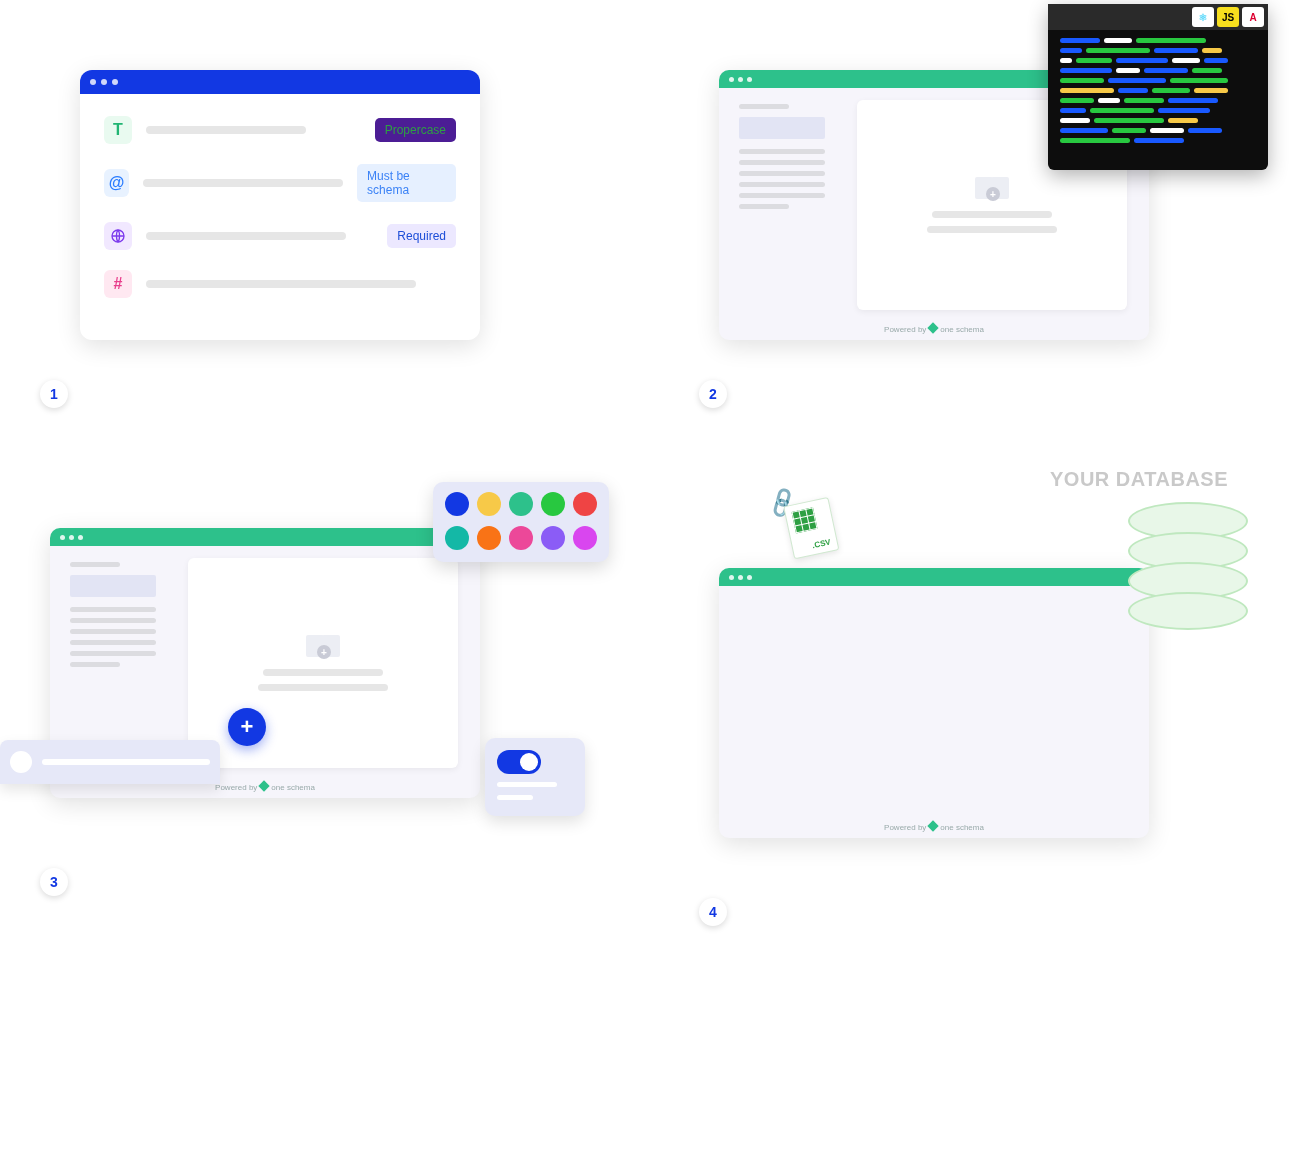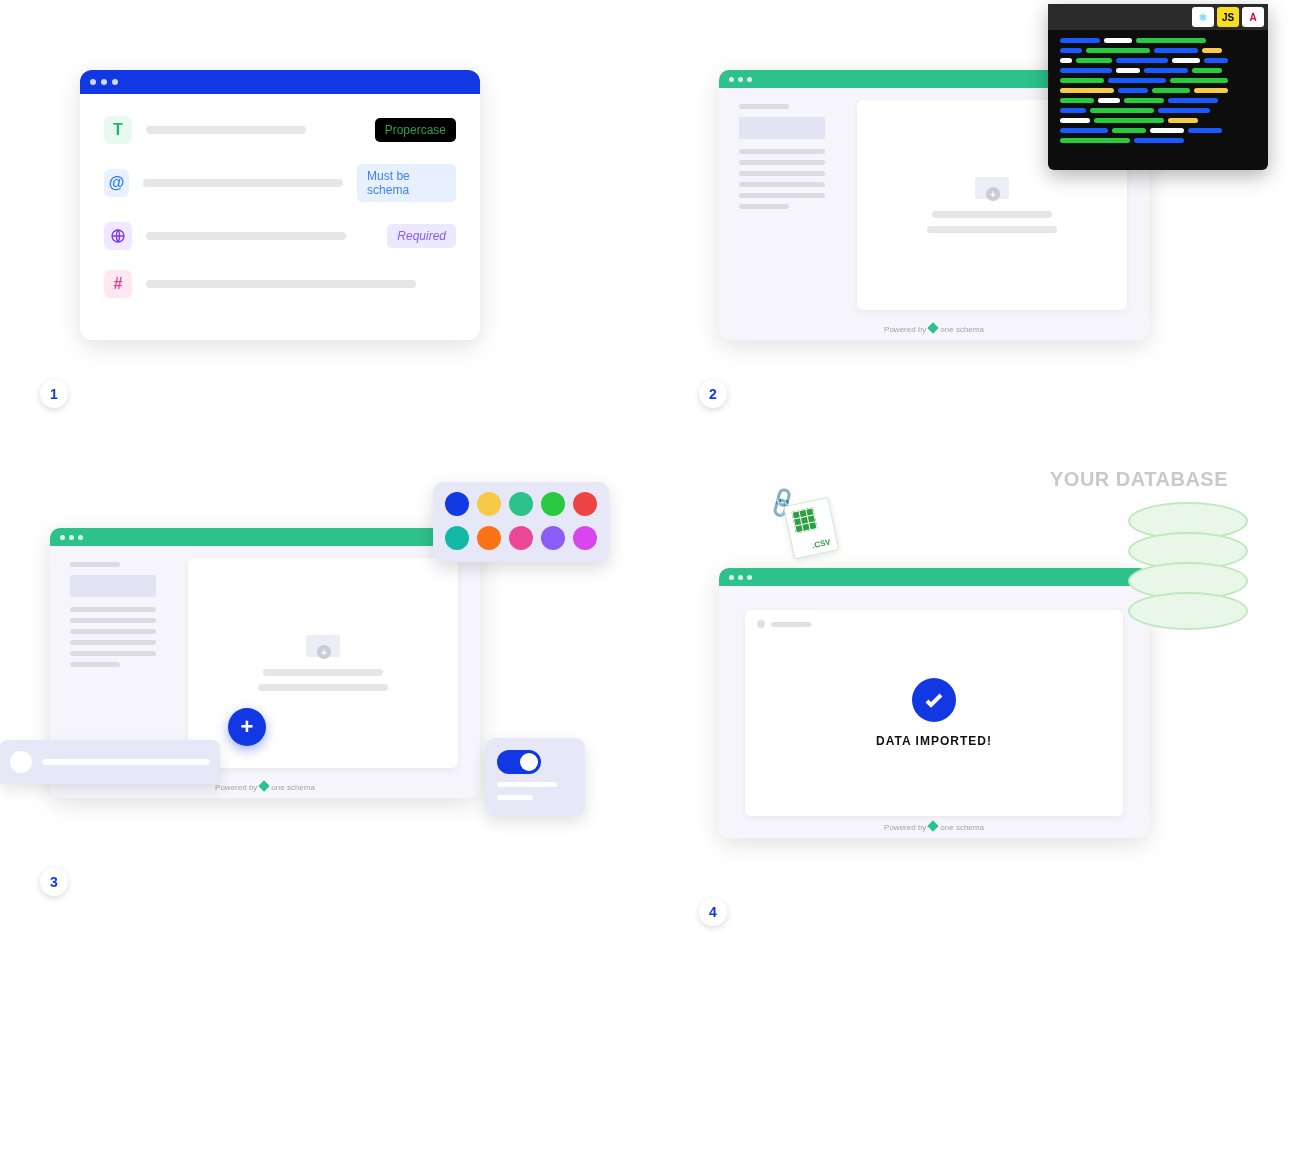--- a/index.html
+++ b/index.html
@@ -42,23 +42,23 @@
   .icon-sq {
     width:28px; height:28px; border-radius:6px; display:flex; align-items:center; justify-content:center;
     font-size:16px; font-weight:700;
   }
   .ic-t { background:#e9faf0; color:#21b573; }
   .ic-at { background:#e8f2ff; color:#2a7cff; }
   .ic-web { background:#f1e8ff; color:#7c3aed; }
   .ic-hash { background:#ffe8f1; color:#e83e8c; }
   .line1 { flex:0 0 160px; height:8px; border-radius:4px; background:#e6e6e6; }
   .pill { padding:5px 10px; border-radius:5px; font-size:12px; font-weight:500; margin-left:auto;}
-  .pill-g { background:#000000; color:#2ea043;text-align:right; }
+  .pill-g { background:#4c1d95; color:#2ea043;text-align:right; }
   .pill-b { background:#e6f0ff; color:#3b82f6; }
-  .pill-p { background:#ece8ff; color:#8b5cf6;font-style:italic; }
+  .pill-p { background:#ece8ff; color:#1d4ed8; }
 
   
   .greenwin {
     position:absolute; width:430px; height:270px; background:#f6f5fb;
     border-radius:10px; box-shadow:0 6px 24px rgba(0,0,0,0.12); overflow:hidden;
   }
   .gw2 { left:20px; top:60px; }
   .greenbar { height:18px; background:#2dc18b; display:flex; align-items:center; padding-left:10px; gap:4px;}
   .green-dot{ width:5px; height:5px; border-radius:50%; background:#fff; opacity:.85;}
   .gw-body { padding:14px 20px; position:relative; height:calc(100% - 18px);}
@@ -406,32 +406,20 @@
           <div class="csv-lbl">.CSV</div>
         </div>
       </div>
       <div class="greenwin gw4">
         <div class="greenbar">
           <div class="green-dot"></div>
             <div class="green-dot"></div>
             <div class="green-dot"></div>
         </div>
         <div class="gw-body">
-          <div class="import-panel">
-            <div class="imp-top">
-              <div class="imp-circle"></div>
-                <div class="imp-line"></div>
-            </div>
-            <div class="check">
-              <svg viewBox="0 0 24 24">
-                  <path d="M5 13l4 4 10-10"></path>
-                </svg>
-            </div>
-            <div class="imp-text">DATA IMPORTED!</div>
-          </div>
           <div class="pwr4">
             <span>Powered by</span><span class="pwr-logo"></span><span>one schema</span>
           </div>
         </div>
       </div>
     </div>
     <div class="badge-row">
       <div class="num-badge">4</div>
     </div>
   </div>

